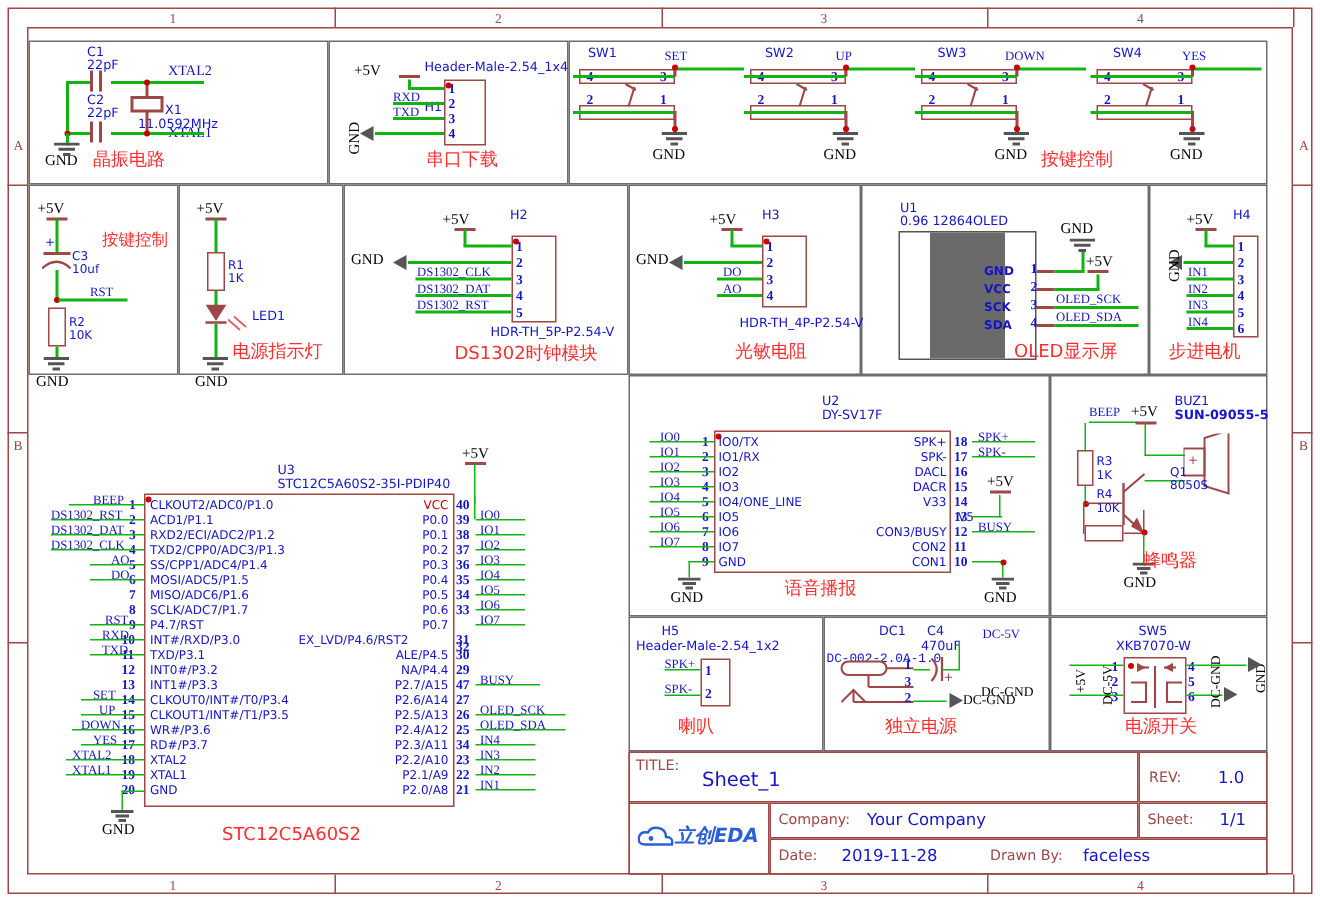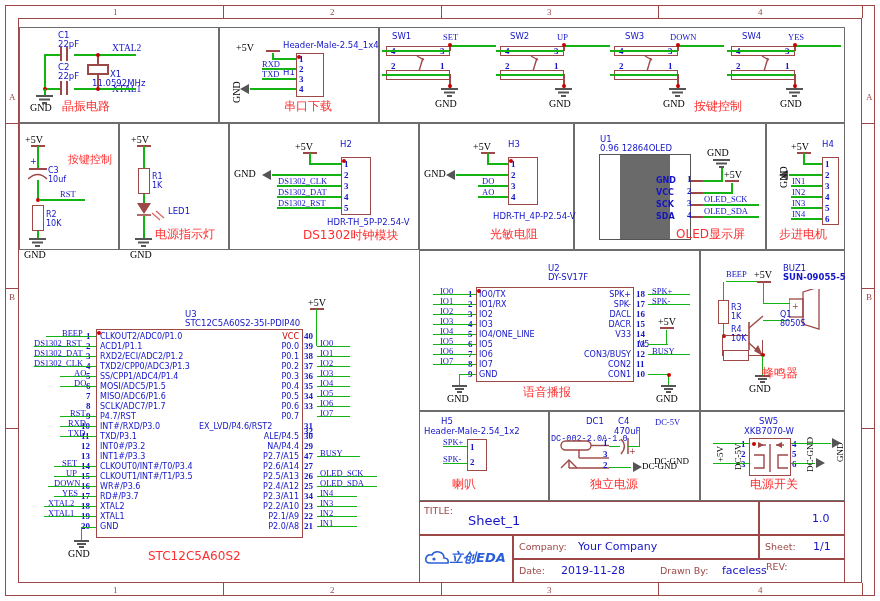--- a/index.html
+++ b/index.html
@@ -807,21 +807,21 @@
   <div class="tb" style="left:419px;top:501px;width:426px;height:82px;"></div>
   <div class="tb" style="left:419px;top:501px;width:340px;height:34px;"></div>
   <div class="tb" style="left:759px;top:501px;width:86px;height:34px;"></div>
   <div class="tb" style="left:419px;top:535px;width:94px;height:48px;"></div>
   <div class="tb" style="left:513px;top:535px;width:246px;height:24px;"></div>
   <div class="tb" style="left:759px;top:535px;width:86px;height:24px;"></div>
   <div class="tb" style="left:513px;top:559px;width:332px;height:24px;"></div>
 
   <div class="t tb-k" style="left:424px;top:506px;">TITLE:</div>
   <div class="t tb-t" style="left:468px;top:514px;">Sheet_1</div>
-  <div class="t tb-k" style="left:766px;top:514px;margin-top:48px;">REV:</div>
+  <div class="t tb-k" style="left:766px;top:514px;">REV:</div>
   <div class="t tb-v" style="left:812px;top:513px;">1.0</div>
 
   <svg style="position:absolute;left:425px;top:550px;" width="26" height="18">
     <path d="M5,13 Q0,13 1,8 Q2,4 7,5 Q9,1 14,2 Q19,3 19,8 Q24,8 23,13 Z" fill="none" stroke="#2b5fd9" stroke-width="1.6"></path>
     <circle cx="9" cy="9" r="1.6" fill="#2b5fd9"></circle>
   </svg>
   <div class="t logo" style="left:450px;top:551px;">立创EDA</div>
 
   <div class="t tb-k" style="left:519px;top:542px;">Company:</div>
   <div class="t tb-v" style="left:578px;top:541px;">Your Company</div>

